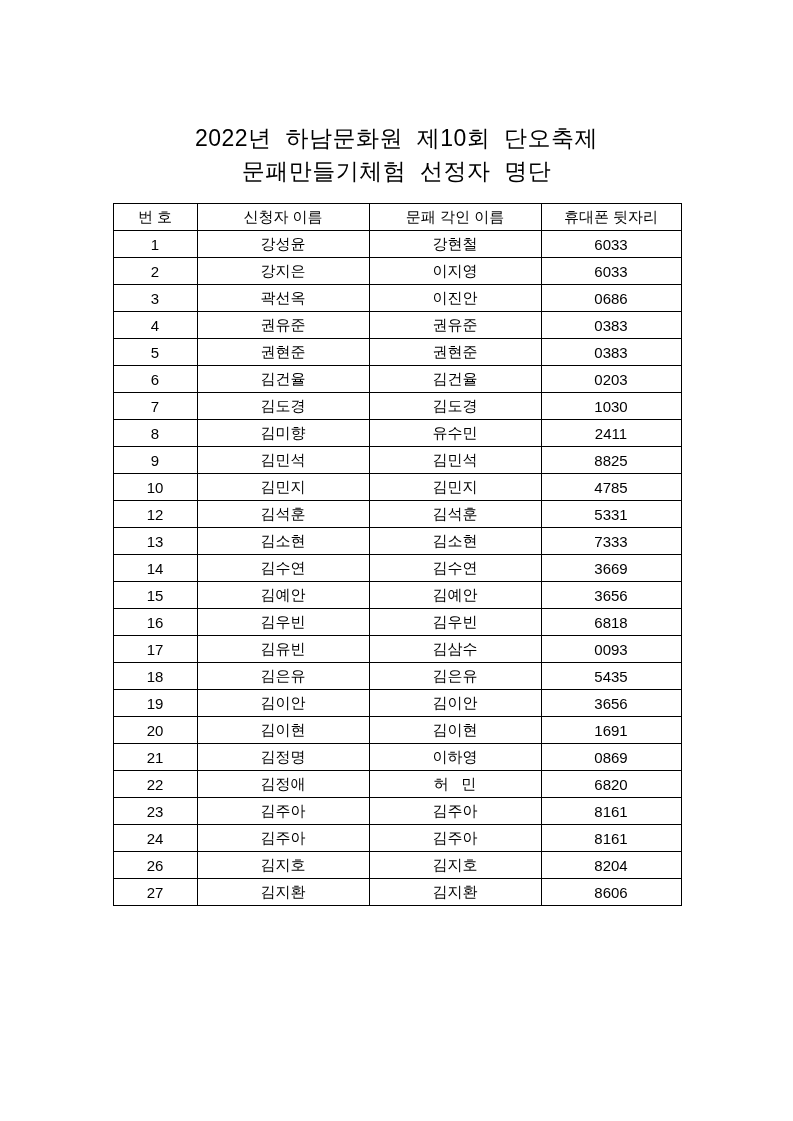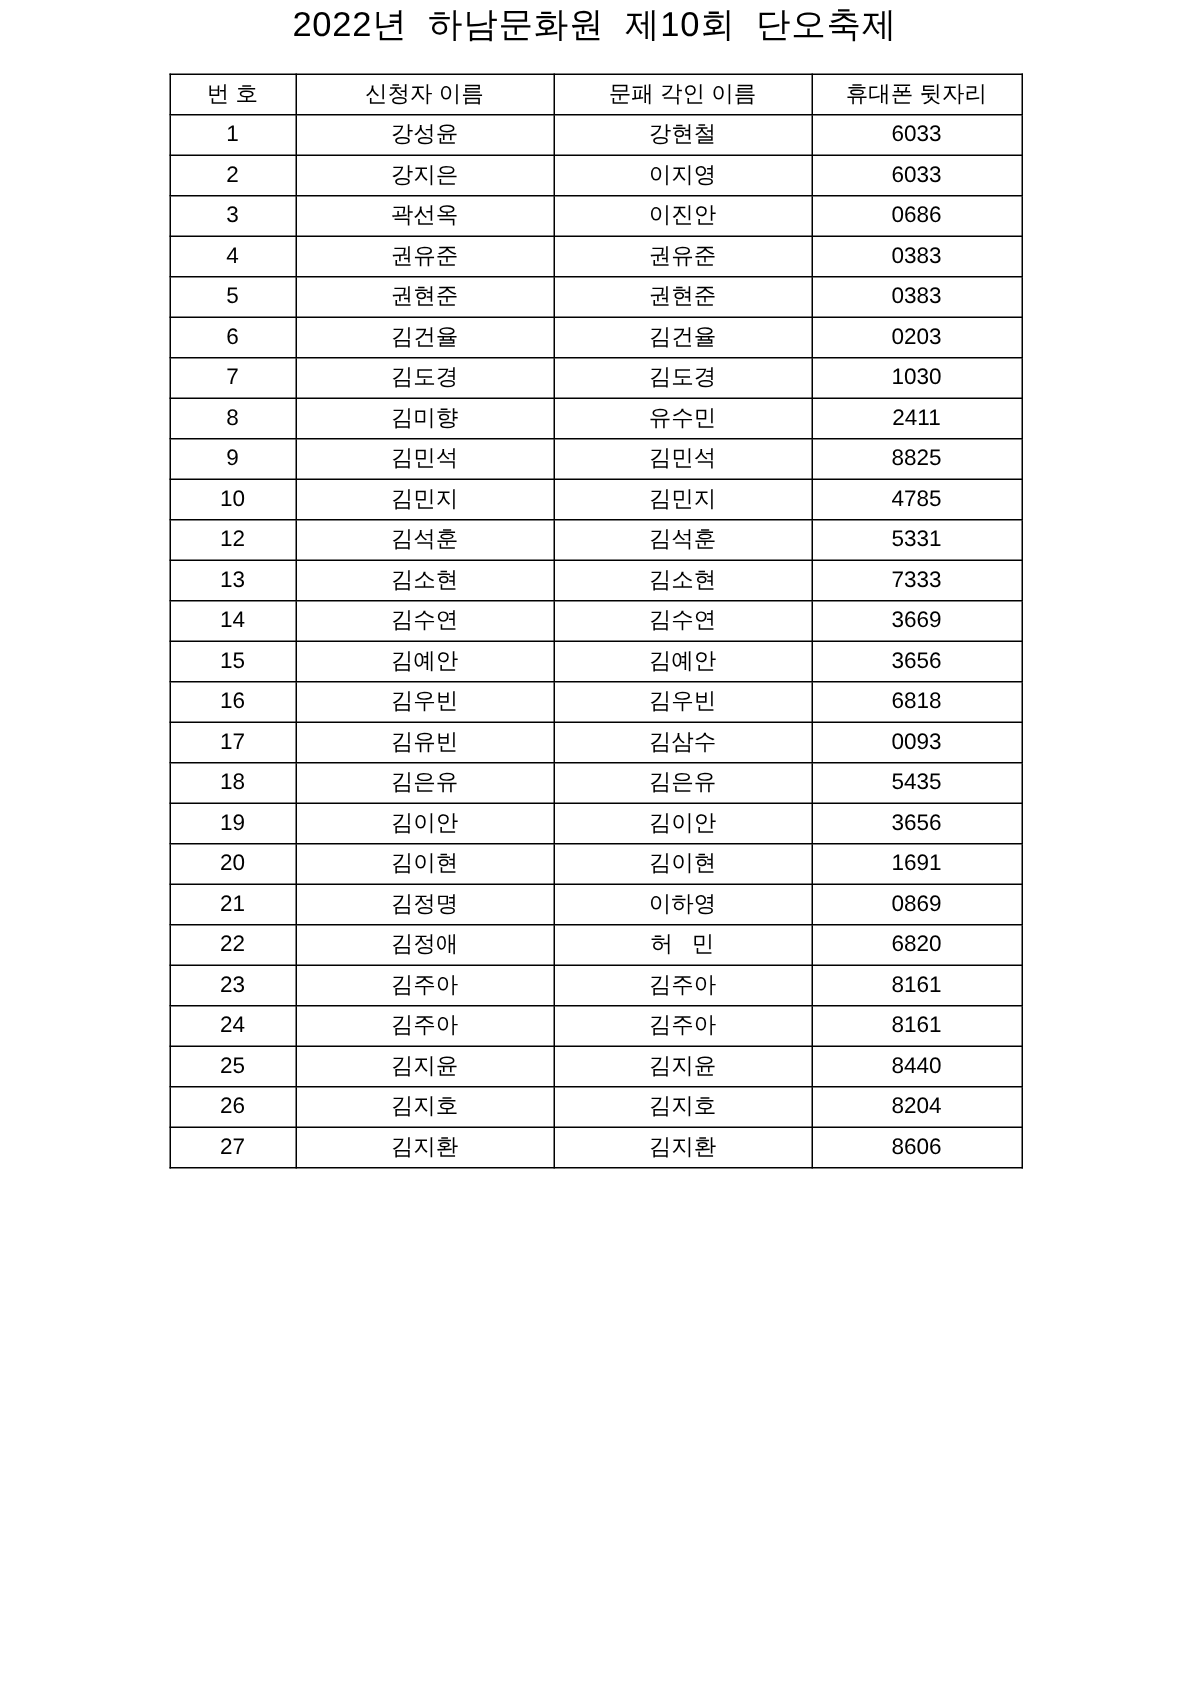--- a/index.html
+++ b/index.html
@@ -17,20 +17,21 @@
   }
   .page {
     width: 793px;
     height: 1121px;
     box-sizing: border-box;
     padding: 0;
     position: relative;
   }
   .title-block {
     text-align: center;
+    margin-top: 122px;
     line-height: 1.42;
   }
   .title-line {
     font-size: 23px;
     letter-spacing: 0.5px;
     white-space: pre;
   }
   .table-wrap {
     margin: 16px auto 0 auto;
     width: 568px;
@@ -58,20 +59,21 @@
   col.c-engrave { width: 172px; }
   col.c-phone { width: 140px; }
 </style>
 </head>
 <body>
 
 <div class="page">
 
   <div class="title-block">
     <div class="title-line">2022년  하남문화원  제10회  단오축제</div>
+    <div class="title-line">문패만들기체험  선정자  명단</div>
   </div>
 
   <div class="table-wrap">
     <table class="roster">
       <colgroup>
         <col class="c-no">
         <col class="c-applicant">
         <col class="c-engrave">
         <col class="c-phone">
       </colgroup>
@@ -216,26 +218,20 @@
             <td>김주아</td>
             <td>8161</td>
           </tr>
           <tr>
             <td>24</td>
             <td>김주아</td>
             <td>김주아</td>
             <td>8161</td>
           </tr>
           <tr>
-            <td>25</td>
-            <td>김지윤</td>
-            <td>김지윤</td>
-            <td>8440</td>
-          </tr>
-          <tr>
             <td>26</td>
             <td>김지호</td>
             <td>김지호</td>
             <td>8204</td>
           </tr>
           <tr>
             <td>27</td>
             <td>김지환</td>
             <td>김지환</td>
             <td>8606</td>

